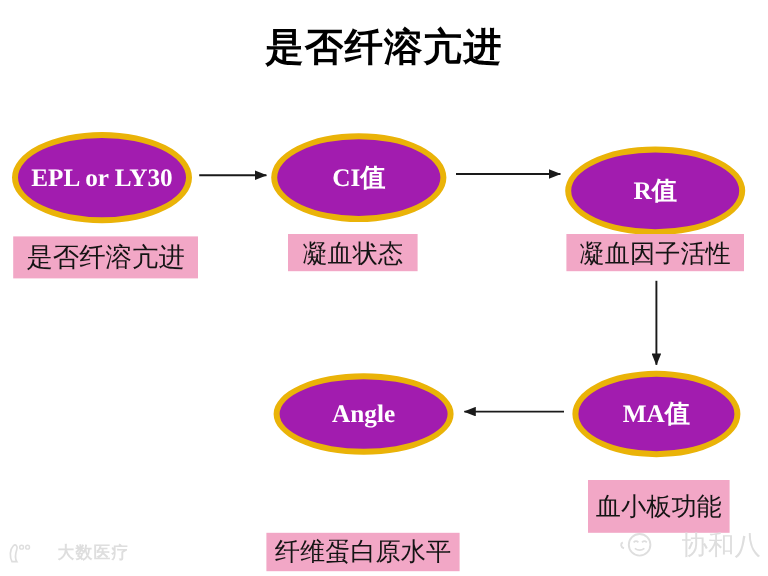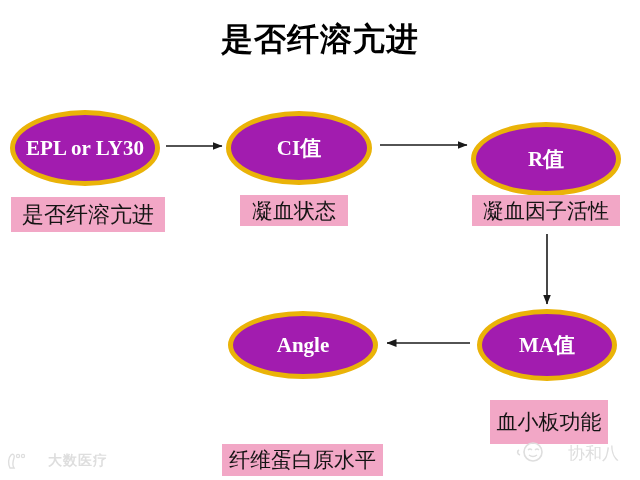--- a/index.html
+++ b/index.html
@@ -32,21 +32,21 @@
   .l2{left:240px;top:195px;width:108px;height:31px;}
   .l3{left:472px;top:195px;width:148px;height:31px;}
   .l4{left:222px;top:400px;width:161px;height:32px;margin-top:44px;}
   .l5{left:490px;top:400px;width:118px;height:44px;}
   .arrows{position:absolute;left:0;top:0;width:640px;height:480px;pointer-events:none;}
   .wm{
     position:absolute;display:flex;align-items:center;gap:20px;
     color:#DEDEDE;font-family:"Liberation Sans", sans-serif;
   }
   .wm-left{left:6px;top:452px;font-size:14px;font-weight:bold;letter-spacing:1px;}
-  .wm-right{left:516px;top:440px;font-size:17px;text-align:right;}
+  .wm-right{left:516px;top:440px;font-size:22px;text-align:right;}
   .wm svg{display:block;}
 </style>
 </head>
 <body>
 
 <div>
 
   <h1 class="title">是否纤溶亢进</h1>
 
   <div class="node n1">

